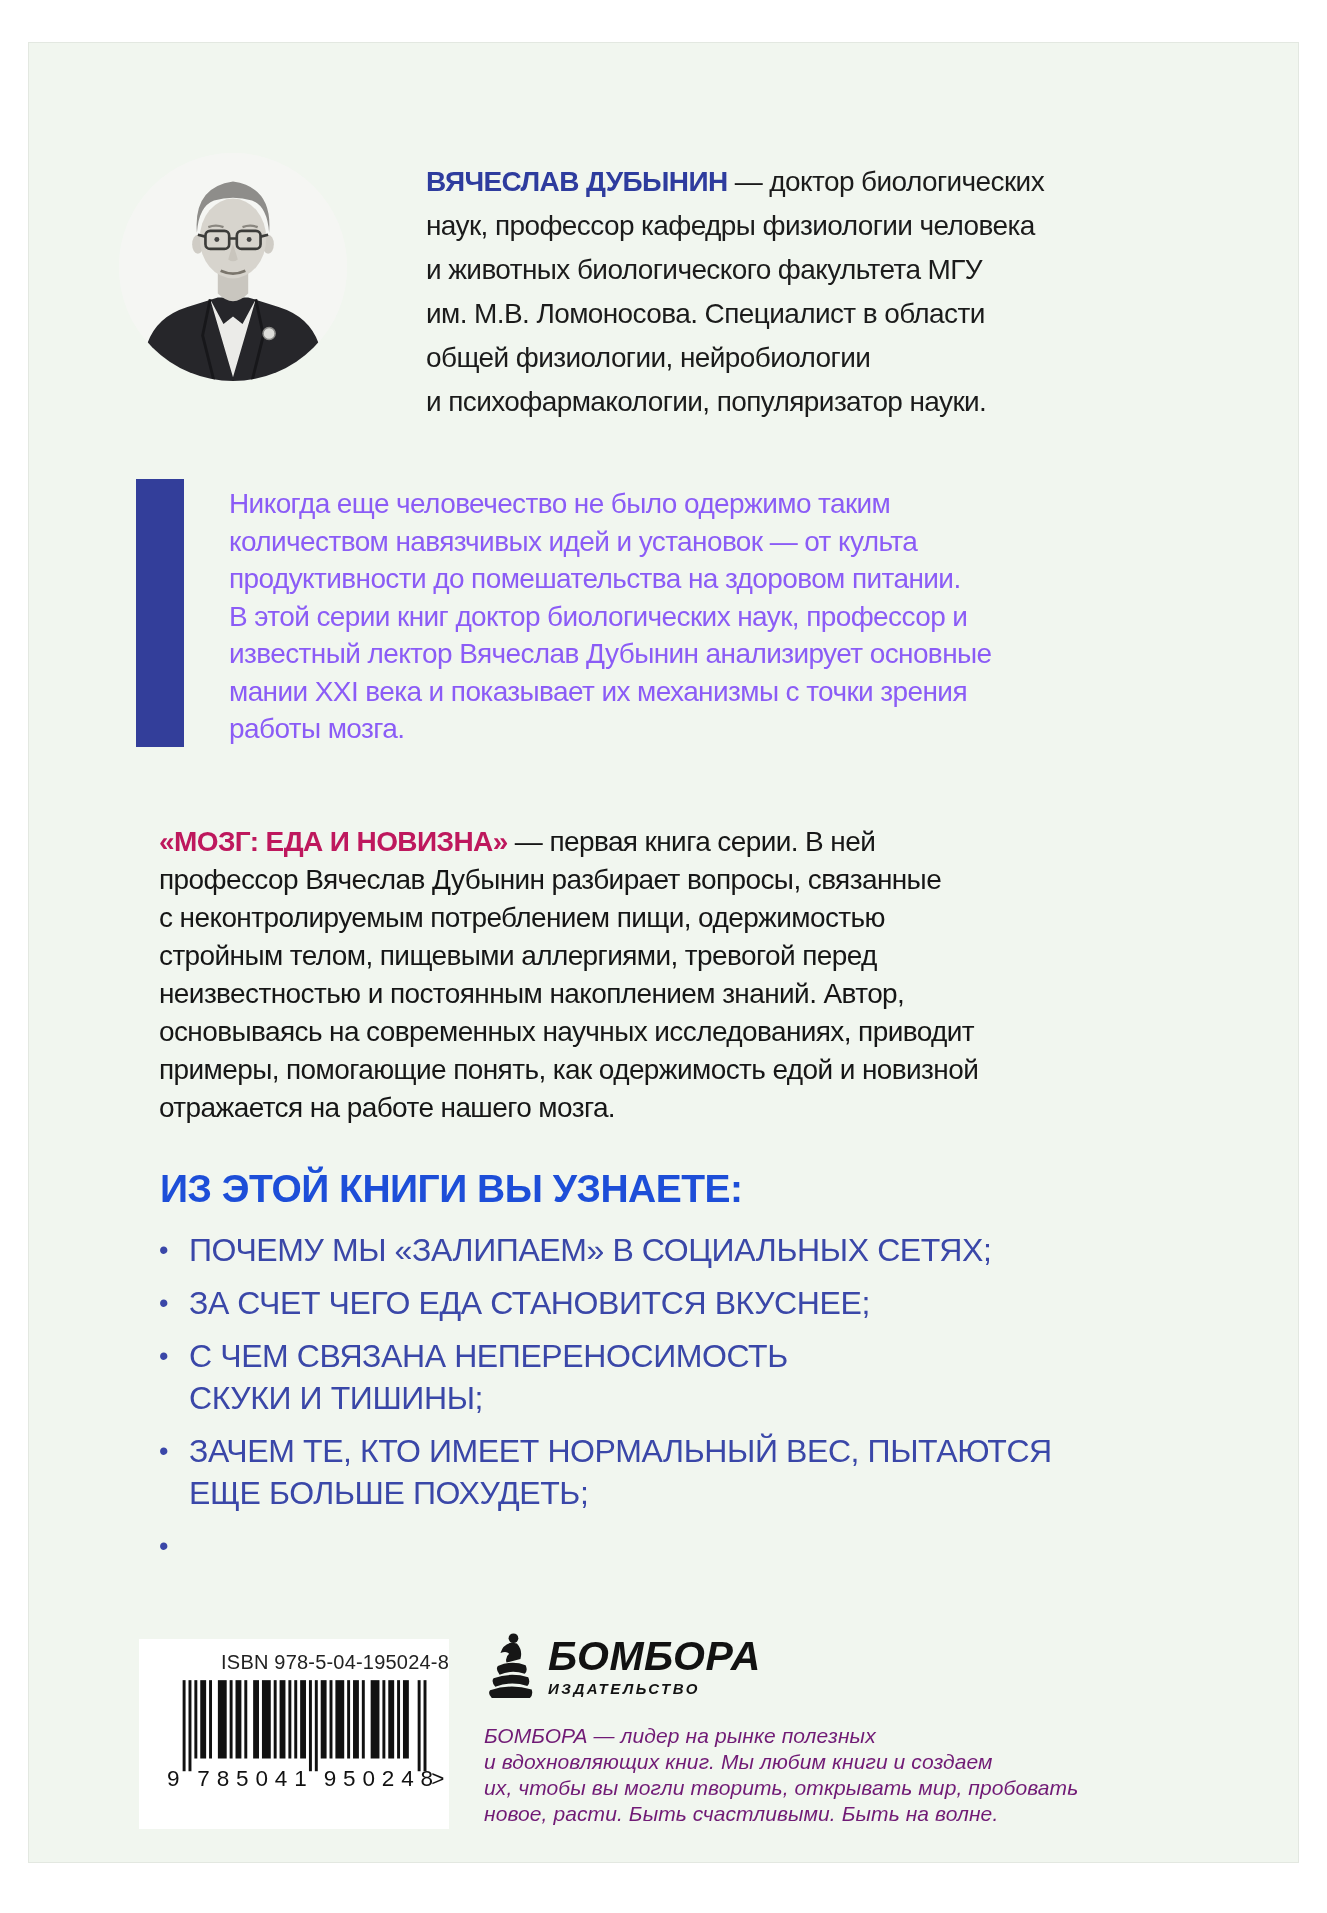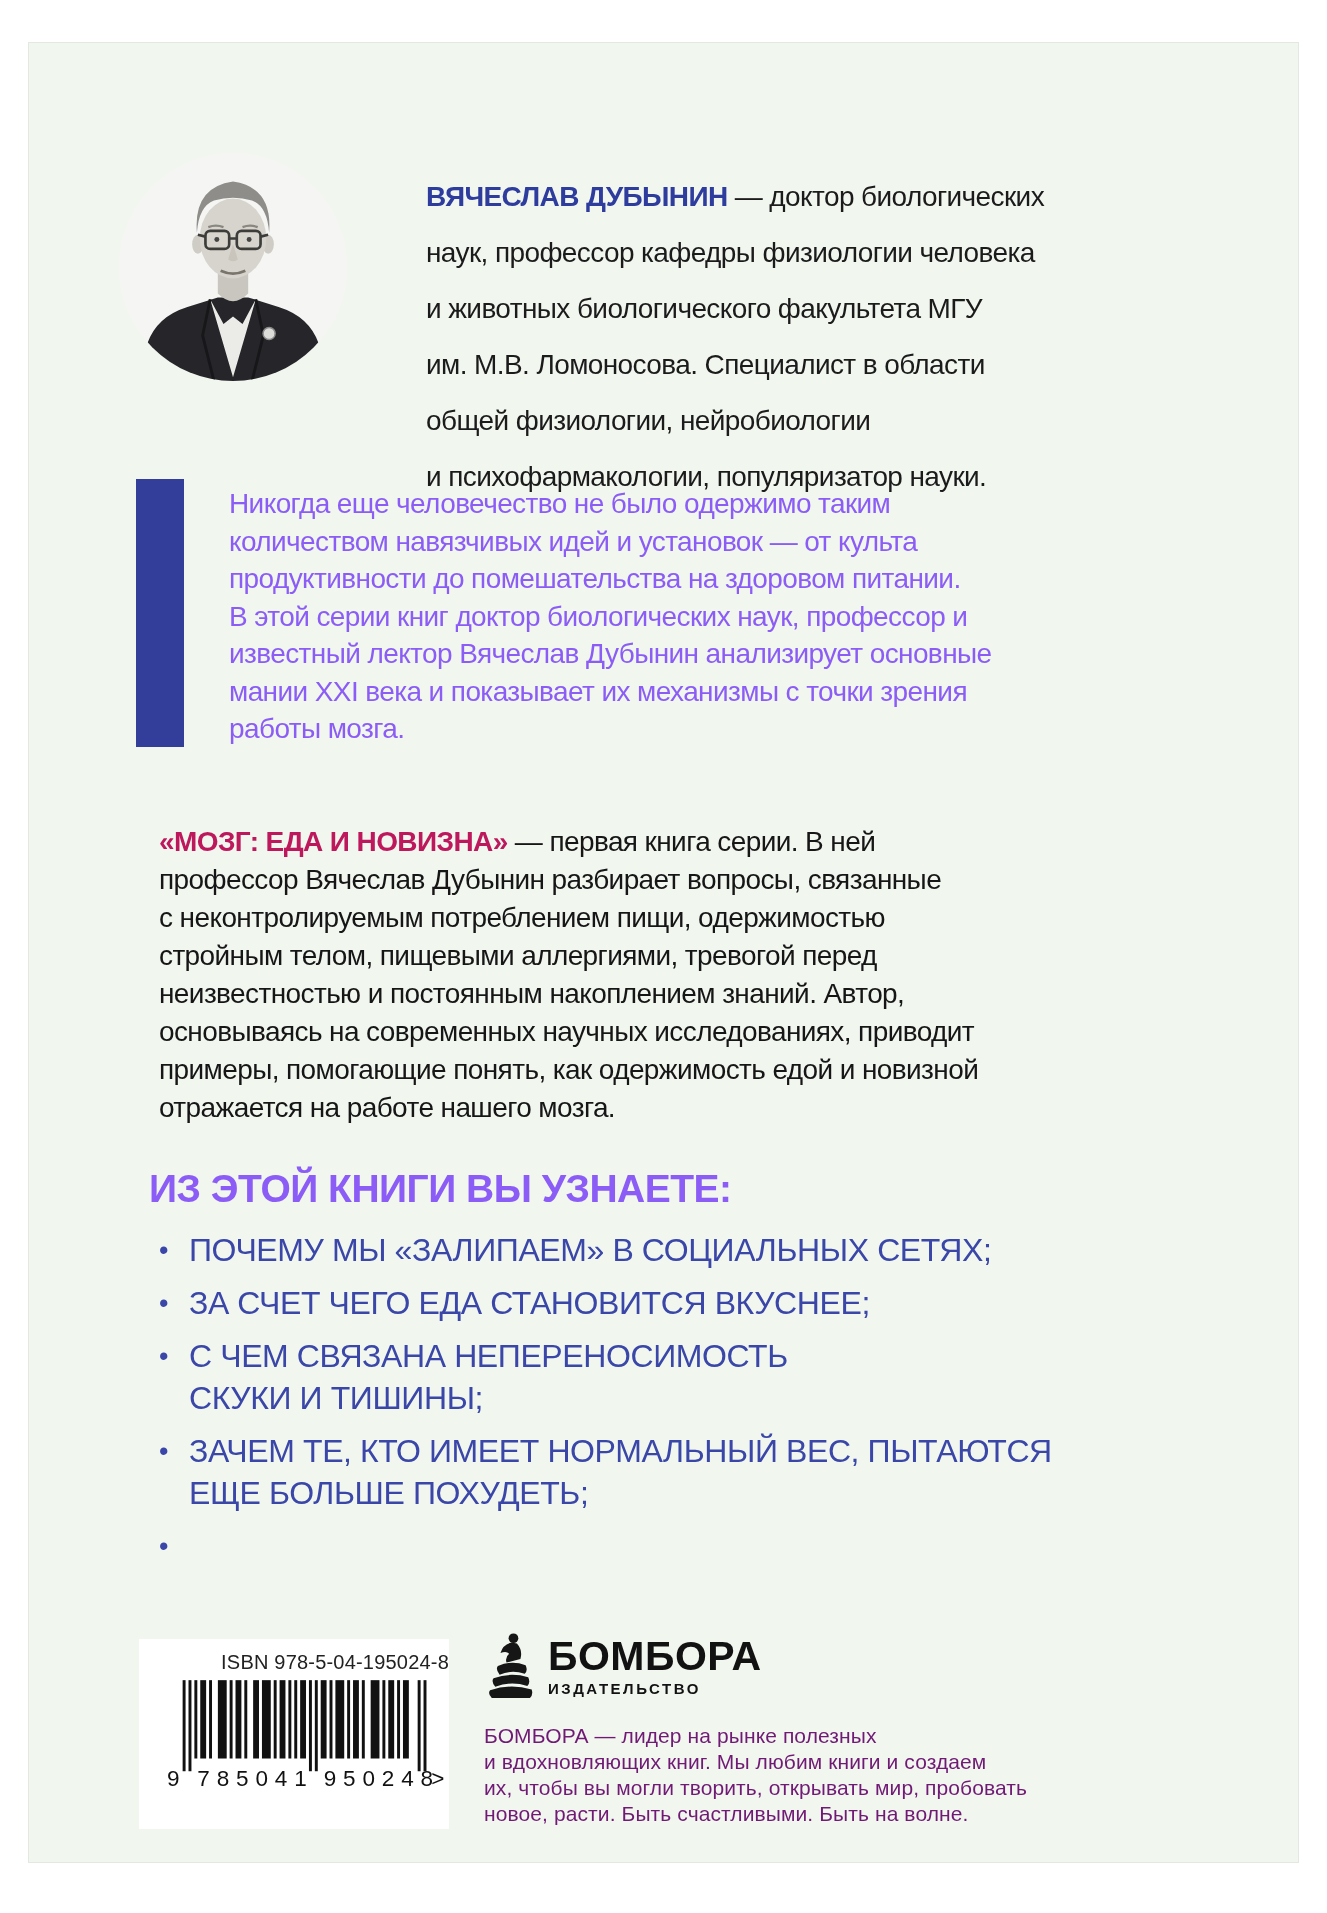--- a/index.html
+++ b/index.html
@@ -23,23 +23,23 @@
   .photo {
     position: absolute; left: 90px; top: 110px;
     width: 228px; height: 228px;
     border-radius: 50%;
     overflow: hidden;
     background: #f5f6f3;
   }
   .photo svg { display: block; }
   
   .bio {
-    position: absolute; left: 397px; top: 126px;
+    position: absolute; left: 397px; top: 117px;
     width: 650px;
-    font-size: 28px; line-height: 56px;
+    font-size: 28px; line-height: 44px;
     letter-spacing: -0.6px;
     white-space: pre-line;
     color: #1b1b1b;
   }
   .author-name { color: #2e3c9e; font-weight: bold; }
   
   .quote-bar {
     position: absolute; left: 107px; top: 436px;
     width: 48px; height: 268px;
     background: #333e9a;
@@ -57,24 +57,24 @@
     position: absolute; left: 130px; top: 780px;
     width: 900px;
     font-size: 28px; line-height: 38px;
     letter-spacing: -0.6px;
     white-space: pre-line;
     color: #161616;
   }
   .intro-title { font-weight: bold; color: #be185d; }
   
   .learn-heading {
-    position: absolute; left: 120px; top: 1124px;
+    position: absolute; left: 131px; top: 1124px;
     font-size: 39px; font-weight: bold;
     letter-spacing: -0.5px;
-    color: #8b5cf6;
+    color: #1d4ed8;
   }
   .learn-list {
     position: absolute; left: 130px; top: 1186px;
     width: 1010px;
     list-style: none;
   }
   .learn-list li {
     display: flex;
     align-items: flex-start;
     margin-bottom: 11px;
@@ -105,20 +105,21 @@
   }
   .barcode { display: inline-block; }
   .bc {
     font-family: "Liberation Sans", sans-serif;
     font-size: 23px; fill: #111;
   }
   .bc-sp { letter-spacing: 7px; }
   .publisher {
     position: absolute; left: 455px; top: 1588px;
     width: 620px;
+    font-style: italic;
   }
   .pub-head { display: flex; align-items: flex-start; }
   .bombora-icon { flex: 0 0 52px; margin-right: 12px; }
   .pub-name {
     font-size: 41px; font-weight: bold;
     letter-spacing: 0.5px; color: #121212;
     line-height: 42px; margin-top: 4px;
   }
   .pub-tag {
     font-size: 15px; font-weight: bold;

